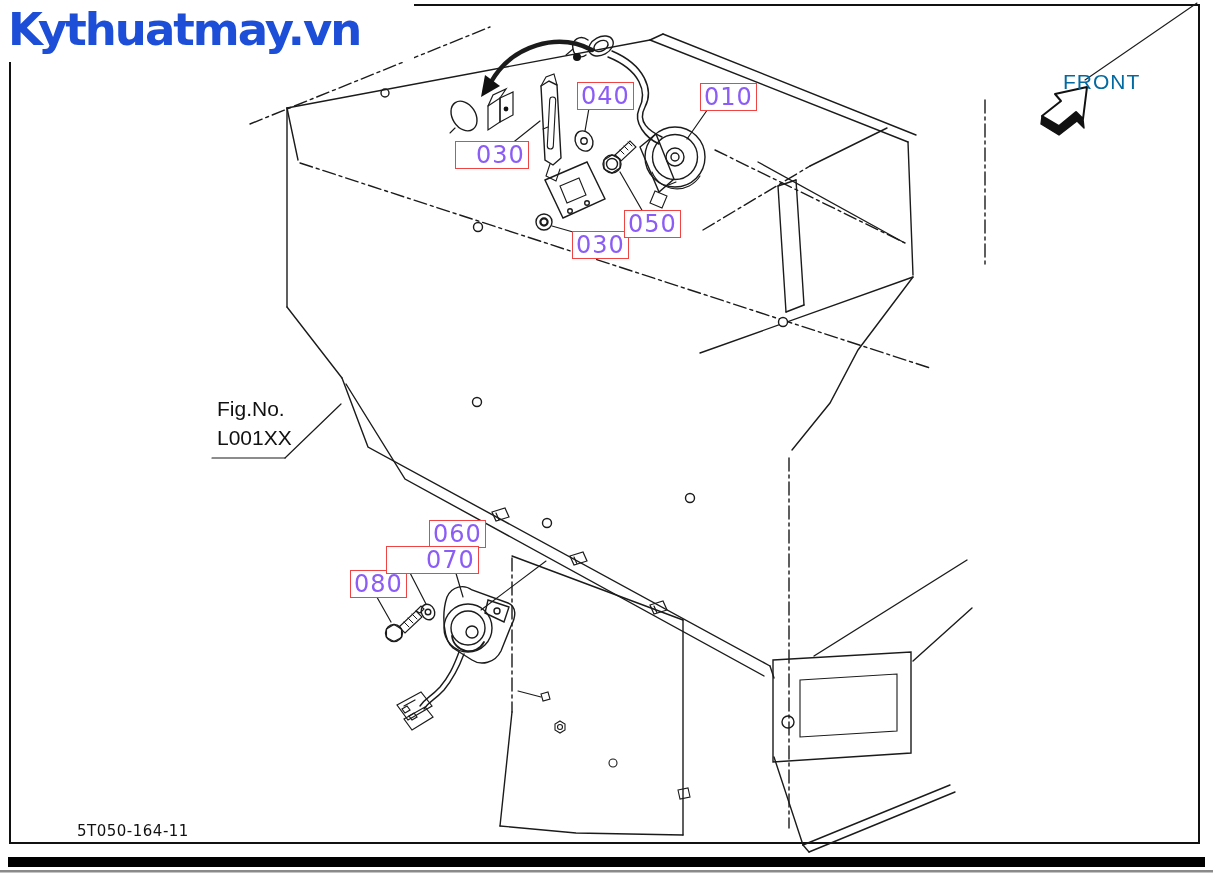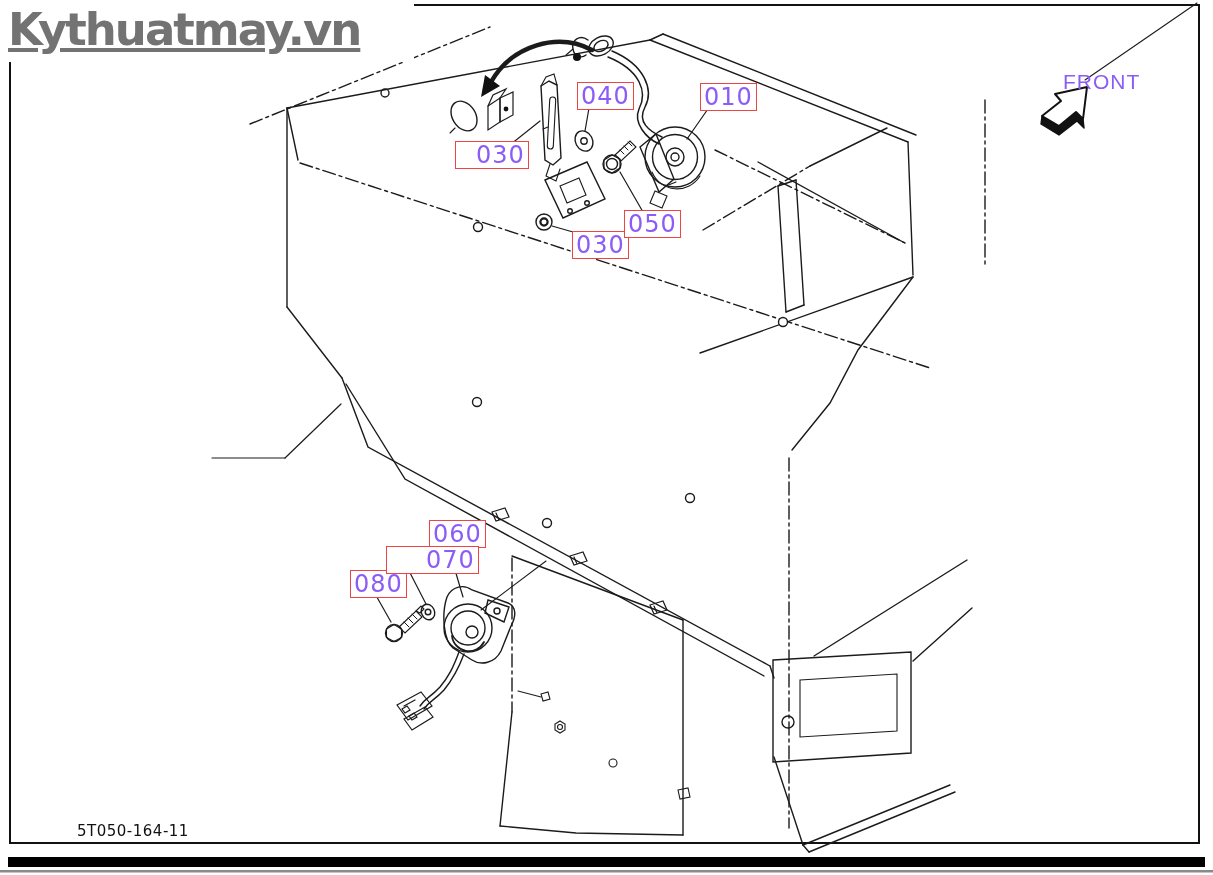--- a/index.html
+++ b/index.html
@@ -1,23 +1,23 @@
 <!DOCTYPE html>
 <html><head>
 <meta charset="utf-8">
 <style>
   html,body{margin:0;padding:0;background:#fff;}
   .stage{position:relative;width:1213px;height:875px;background:#ffffff;overflow:hidden;
          font-family:"Liberation Sans",sans-serif;}
   .stage svg{position:absolute;left:0;top:0;}
   .watermark{position:absolute;left:0;top:0;width:406px;height:62px;background:#ffffff;
-             color:#737373;font:bold 45px "DejaVu Sans",sans-serif;letter-spacing:-2px;
-             padding-left:8px;line-height:60px;white-space:nowrap;text-decoration:underline;}
+             color:#1d4ed8;font:bold 45px "DejaVu Sans",sans-serif;letter-spacing:-2px;
+             padding-left:8px;line-height:60px;white-space:nowrap;}
   .front-label{position:absolute;left:1063px;top:70px;font:21px "Liberation Sans",sans-serif;
-               color:#8b5cf6;letter-spacing:1px;}
+               color:#0369a1;letter-spacing:1px;}
   .fig-note{position:absolute;left:217px;top:394px;font:21px "Liberation Sans",sans-serif;
             color:#111;line-height:29px;}
   .drawing-no{position:absolute;left:56px;top:822px;font:15px "DejaVu Sans",sans-serif;
               color:#111;letter-spacing:0.5px;margin-left:21px;}
   .plabel{position:absolute;border:1px solid #ef4444;background:#fff;color:#8b5cf6;
           font:24px "DejaVu Sans",sans-serif;line-height:26px;padding:0 3px;letter-spacing:1px;}
   .p010{left:700px;top:83px;}  .p040{left:577px;top:82px;}
   .p030{left:455px;top:141px;padding-left:20px;} .p050{left:624px;top:210px;}
   .p020{left:572px;top:231px;} .p060{left:429px;top:520px;}
   .p080{left:386px;top:546px;padding-left:39px;} .p070{left:350px;top:570px;}
@@ -243,20 +243,24 @@
         <path d="M1042,116 L1041,124 L1059,135 L1077,121 L1084,128 L1083,119 L1076,112 L1059,126 Z" fill="#111" stroke="#111" stroke-linejoin="round"></path>
         <path d="M1042,116 L1061,101 L1055,94 L1087,87 L1083,119 L1076,112 L1059,126 Z" fill="#fff" stroke="#111" stroke-width="2" stroke-linejoin="round"></path>
       </g>
     </g>
   </svg>
 
   <div class="watermark">Kythuatmay.vn</div>
 
   <div class="front-label">FRONT</div>
 
+  <div class="fig-note">
+    <div>Fig.No.</div>
+    <div>L001XX</div>
+  </div>
 
   <div class="drawing-no">5T050-164-11</div>
 
   <div class="plabel p010">010</div>
   <div class="plabel p020">030</div>
   <div class="plabel p030">030</div>
   <div class="plabel p040">040</div>
   <div class="plabel p050">050</div>
   <div class="plabel p060">060</div>
   <div class="plabel p070">080</div>

